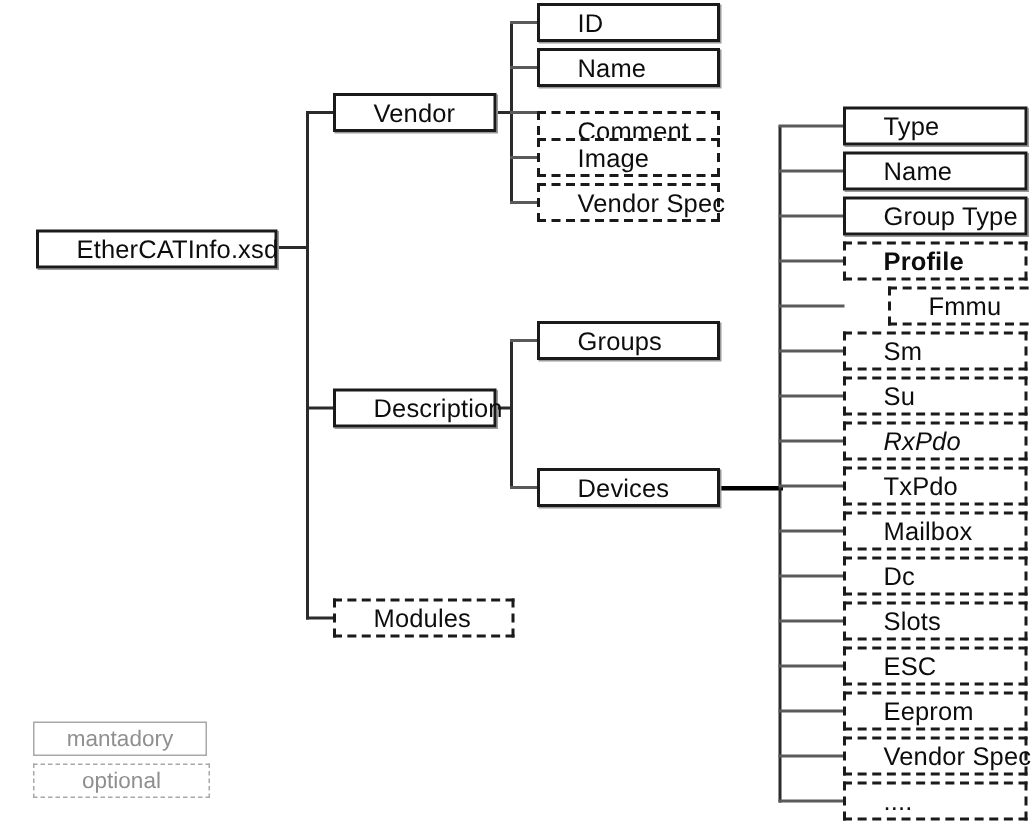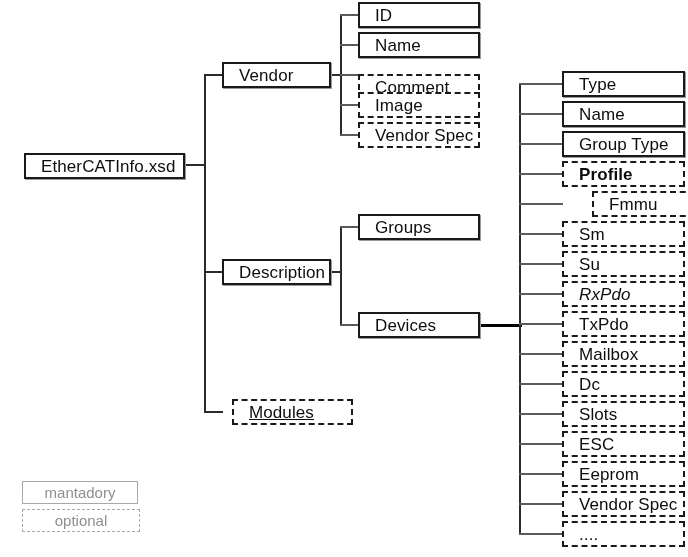--- a/index.html
+++ b/index.html
@@ -21,21 +21,21 @@
   
   .node{
     position:absolute;
     box-sizing:border-box;
     background:#ffffff;
     display:flex;
     align-items:center;
     font-size:17px;
     line-height:1;
     color:#0d0d0d;
-    padding-left:15px;
+    padding-left:25px;
     letter-spacing:0.1px;
     white-space:nowrap;
   }
   .node.solid{
     border:2px solid #1a1a1a;
     box-shadow:1px 1px 0 #9a9a9a;
   }
   .node.dashed{
     border:2px dashed #1a1a1a;
   }
@@ -103,21 +103,21 @@
   <div class="line h thin" style="left:519px;top:413px;width:44px;"></div>
   <div class="line h thin" style="left:519px;top:443px;width:44px;"></div>
   <div class="line h thin" style="left:519px;top:473px;width:44px;"></div>
   <div class="line h thin" style="left:519px;top:503px;width:44px;"></div>
   <div class="line h thin" style="left:519px;top:533px;width:44px;"></div>
 
   <div class="node solid" style="left:24px;top:153px;width:161px;height:26px;">EtherCATInfo.xsd</div>
 
   <div class="node solid" style="left:222px;top:62px;width:109px;height:26px;">Vendor</div>
   <div class="node solid" style="left:222px;top:259px;width:109px;height:26px;">Description</div>
-  <div class="node dashed" style="left:232px;top:399px;width:121px;height:26px;text-decoration:underline;">Modules</div>
+  <div class="node dashed" style="left:222px;top:399px;width:121px;height:26px;">Modules</div>
 
   <div class="node solid" style="left:358px;top:2px;width:122px;height:26px;">ID</div>
   <div class="node solid" style="left:358px;top:32px;width:122px;height:26px;">Name</div>
   <div class="node dashed" style="left:358px;top:74px;width:122px;height:26px;">Comment</div>
   <div class="node dashed" style="left:358px;top:92px;width:122px;height:26px;">Image</div>
   <div class="node dashed" style="left:358px;top:122px;width:122px;height:26px;">Vendor Spec</div>
 
   <div class="node solid" style="left:358px;top:214px;width:122px;height:26px;">Groups</div>
   <div class="node solid" style="left:358px;top:312px;width:122px;height:26px;">Devices</div>
 

